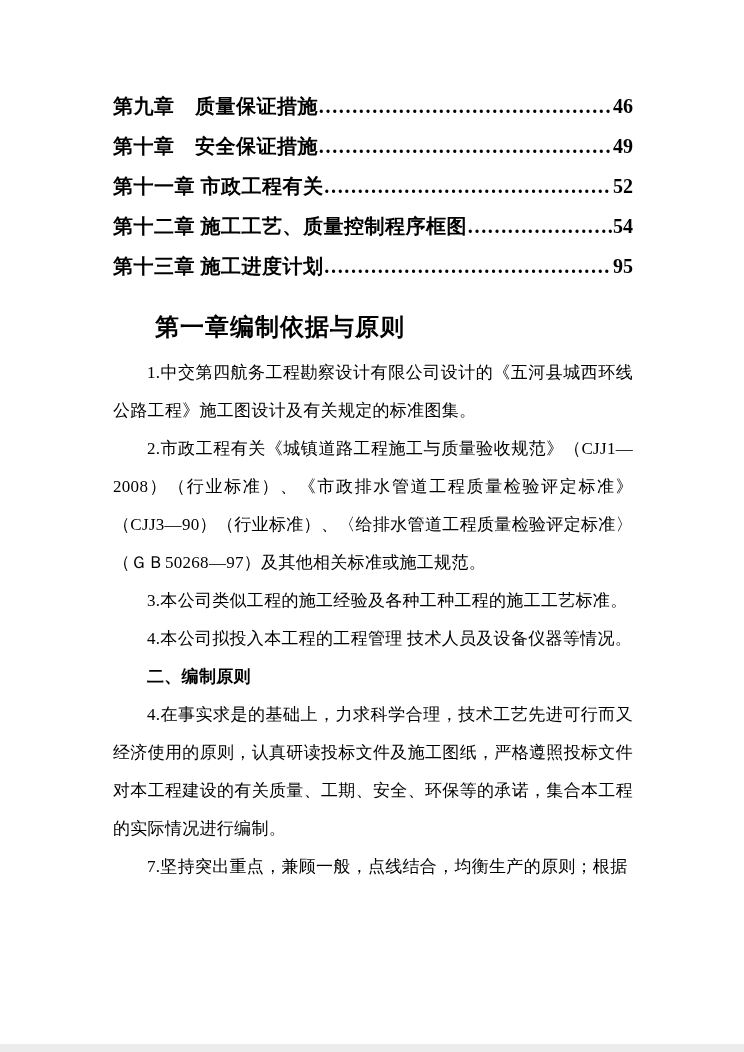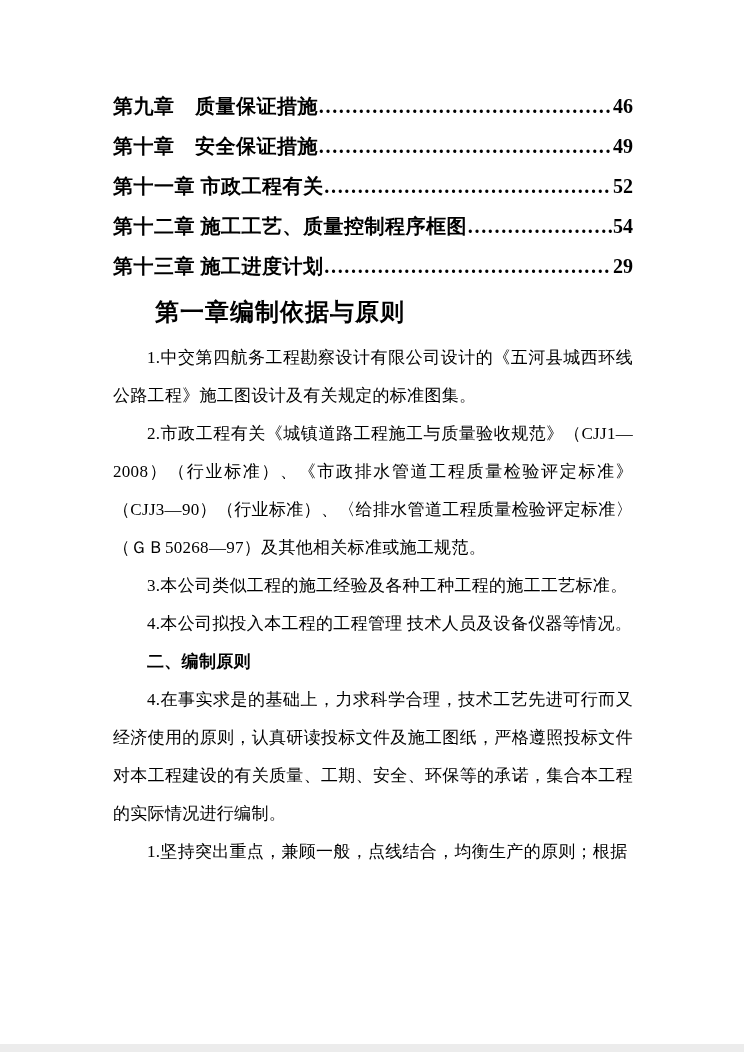--- a/index.html
+++ b/index.html
@@ -43,21 +43,21 @@
     white-space: nowrap;
   }
 
   .toc-page {
     flex: 0 0 auto;
     padding-left: 1px;
   }
 
   
   .chapter-title {
-    margin: 9px 0 0 42px;
+    margin: 24px 0 0 42px;
     font-size: 24px;
     line-height: 34px;
     font-weight: bold;
     letter-spacing: 1px;
   }
 
   
   .content {
     margin-top: 10px;
     font-size: 17px;
@@ -113,37 +113,37 @@
 
     <div class="toc-row">
       <span class="toc-label">第十二章 施工工艺、质量控制程序框图</span>
       <span class="toc-leader">………………………………………………………………………………………………………………………………</span>
       <span class="toc-page">54</span>
     </div>
 
     <div class="toc-row">
       <span class="toc-label">第十三章 施工进度计划</span>
       <span class="toc-leader">………………………………………………………………………………………………………………………………</span>
-      <span class="toc-page">29</span>
+      <span class="toc-page">95</span>
     </div>
 
   </div>
 
   <h1 class="chapter-title">第一章编制依据与原则</h1>
 
   <div class="content">
 
 
     <p class="para">1.中交第四航务工程勘察设计有限公司设计的《五河县城西环线公路工程》施工图设计及有关规定的标准图集。</p>
     <p class="para">2.市政工程有关《城镇道路工程施工与质量验收规范》（CJJ1—2008）（行业标准）、《市政排水管道工程质量检验评定标准》（CJJ3—90）（行业标准）、〈给排水管道工程质量检验评定标准〉（ＧＢ50268—97）及其他相关标准或施工规范。</p>
     <p class="para">3.本公司类似工程的施工经验及各种工种工程的施工工艺标准。</p>
     <p class="para">4.本公司拟投入本工程的工程管理 技术人员及设备仪器等情况。</p>
 
     <div class="section-heading">二、编制原则</div>
 
     <p class="para">4.在事实求是的基础上，力求科学合理，技术工艺先进可行而又经济使用的原则，认真研读投标文件及施工图纸，严格遵照投标文件对本工程建设的有关质量、工期、安全、环保等的承诺，集合本工程的实际情况进行编制。</p>
-    <p class="para">1.坚持突出重点，兼顾一般，点线结合，均衡生产的原则；根据</p>
+    <p class="para">7.坚持突出重点，兼顾一般，点线结合，均衡生产的原则；根据</p>
 
   </div>
 
   <div class="bottom-edge"></div>
 
 </div>
 
 </body></html>

